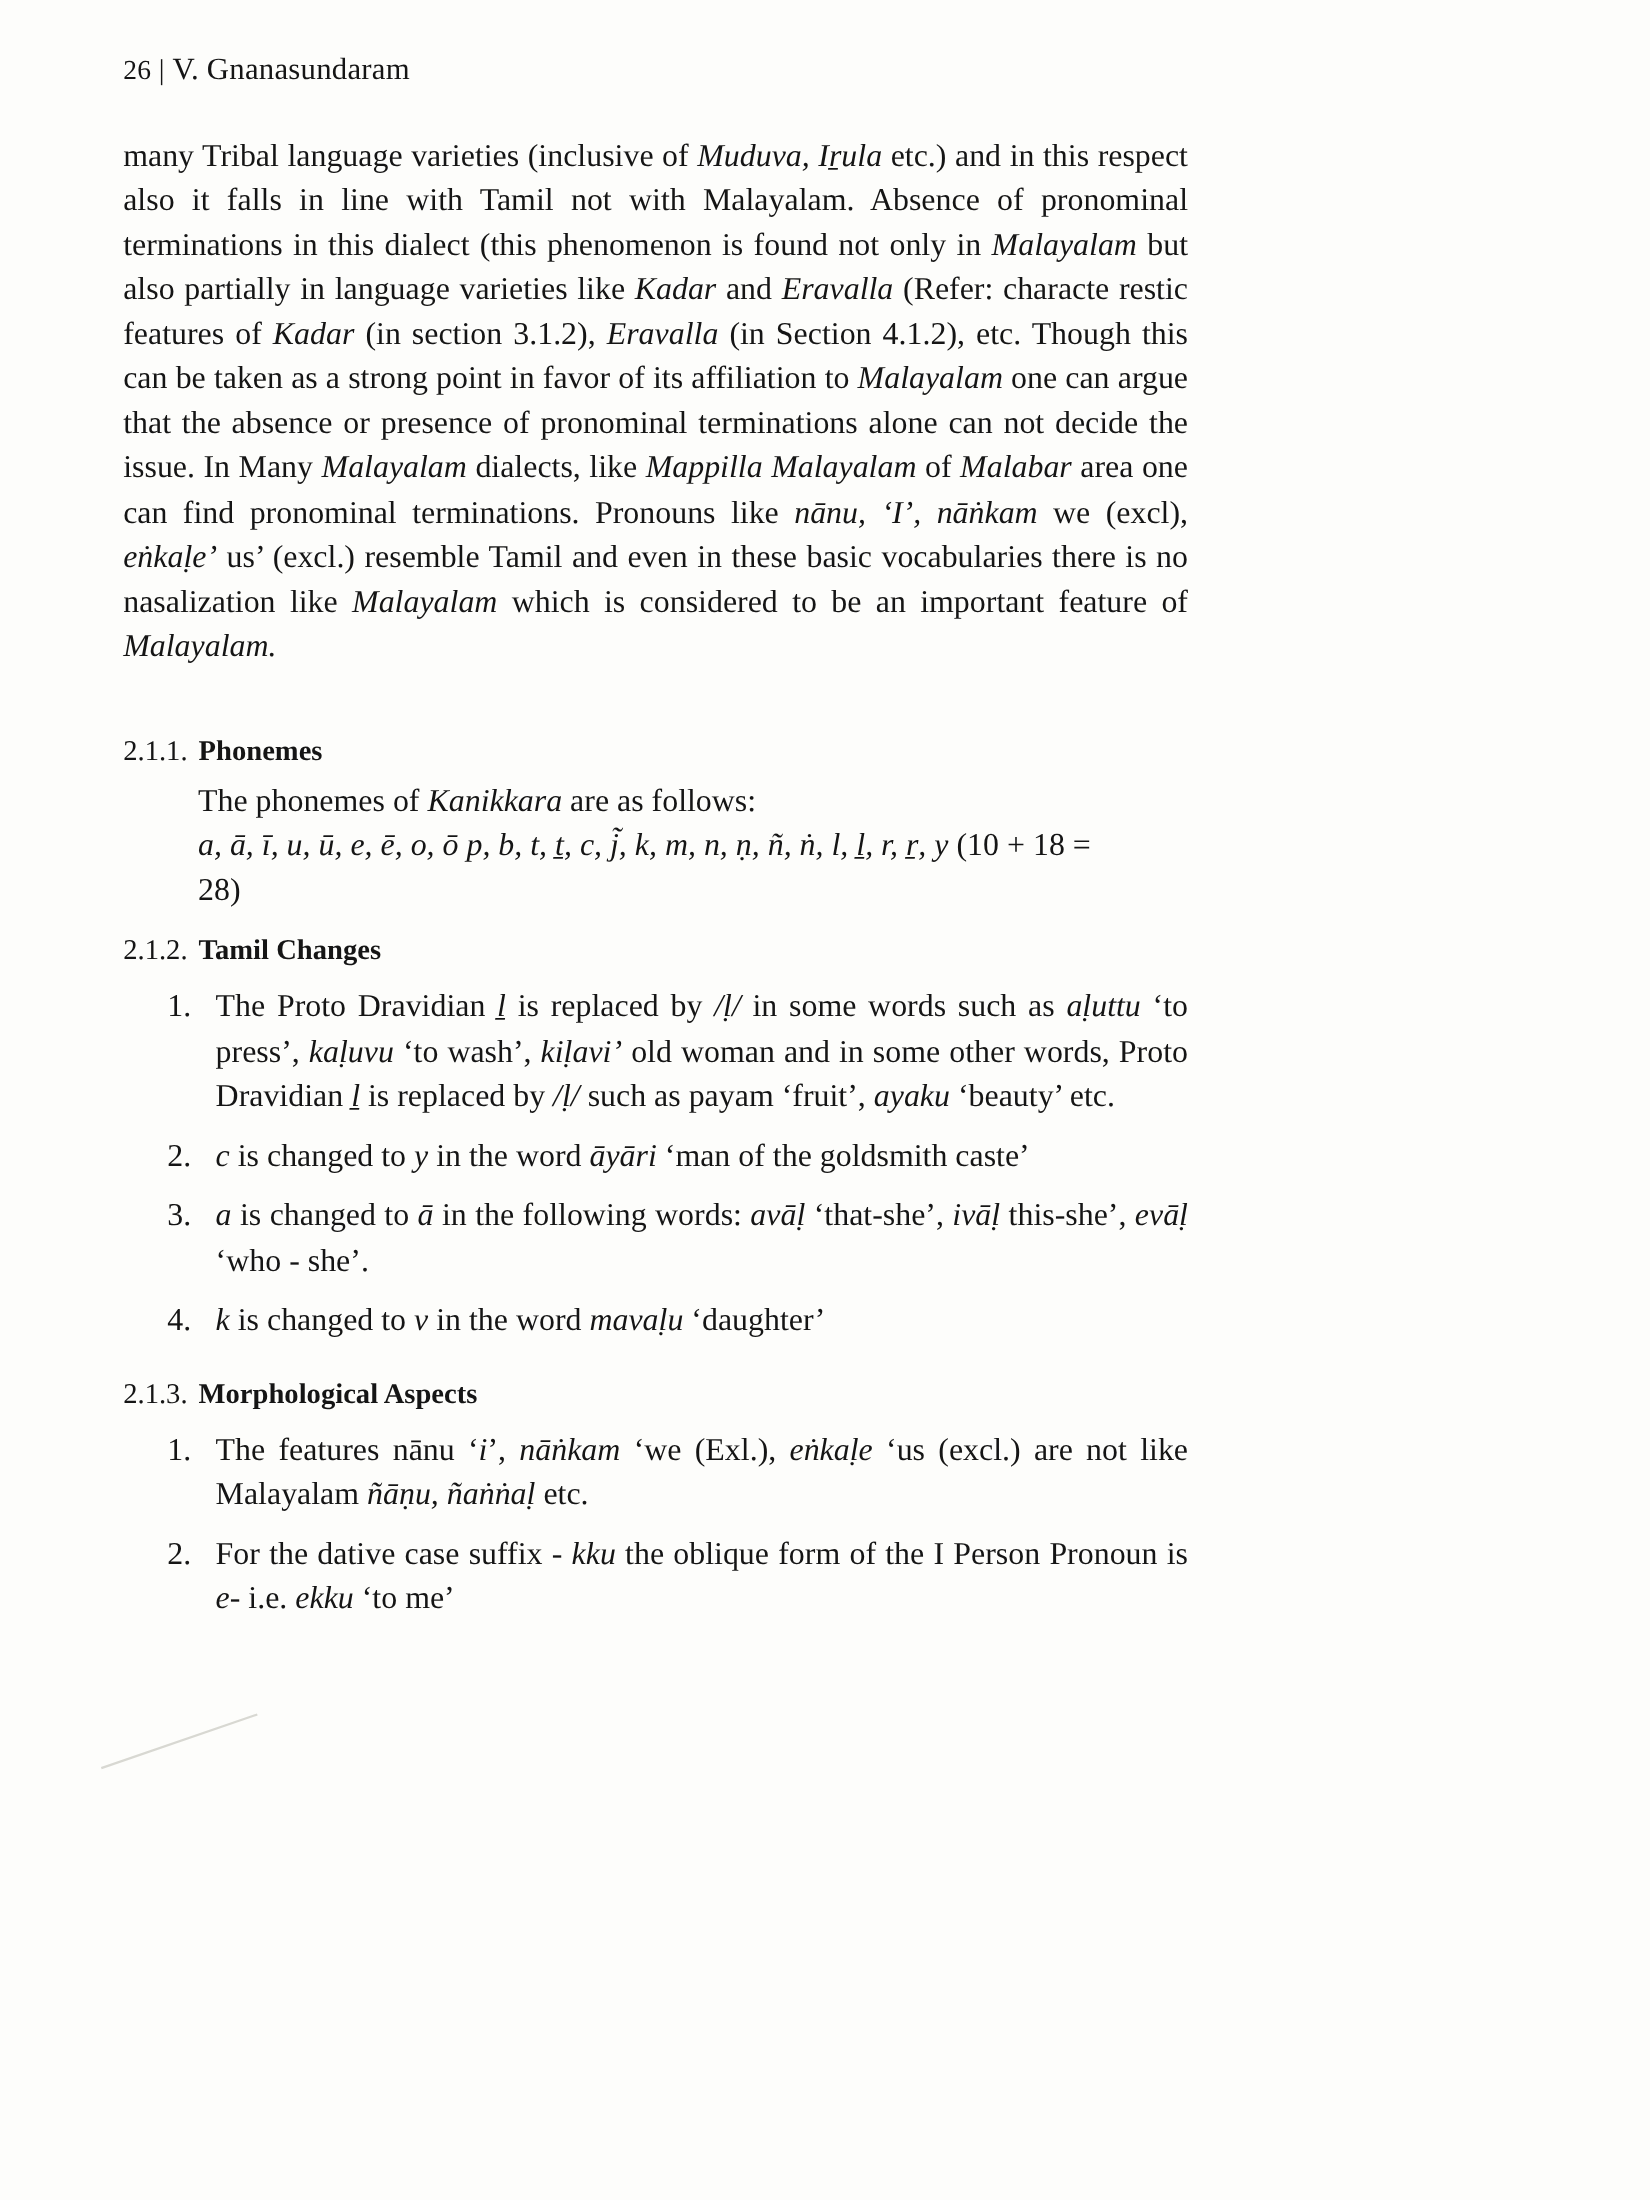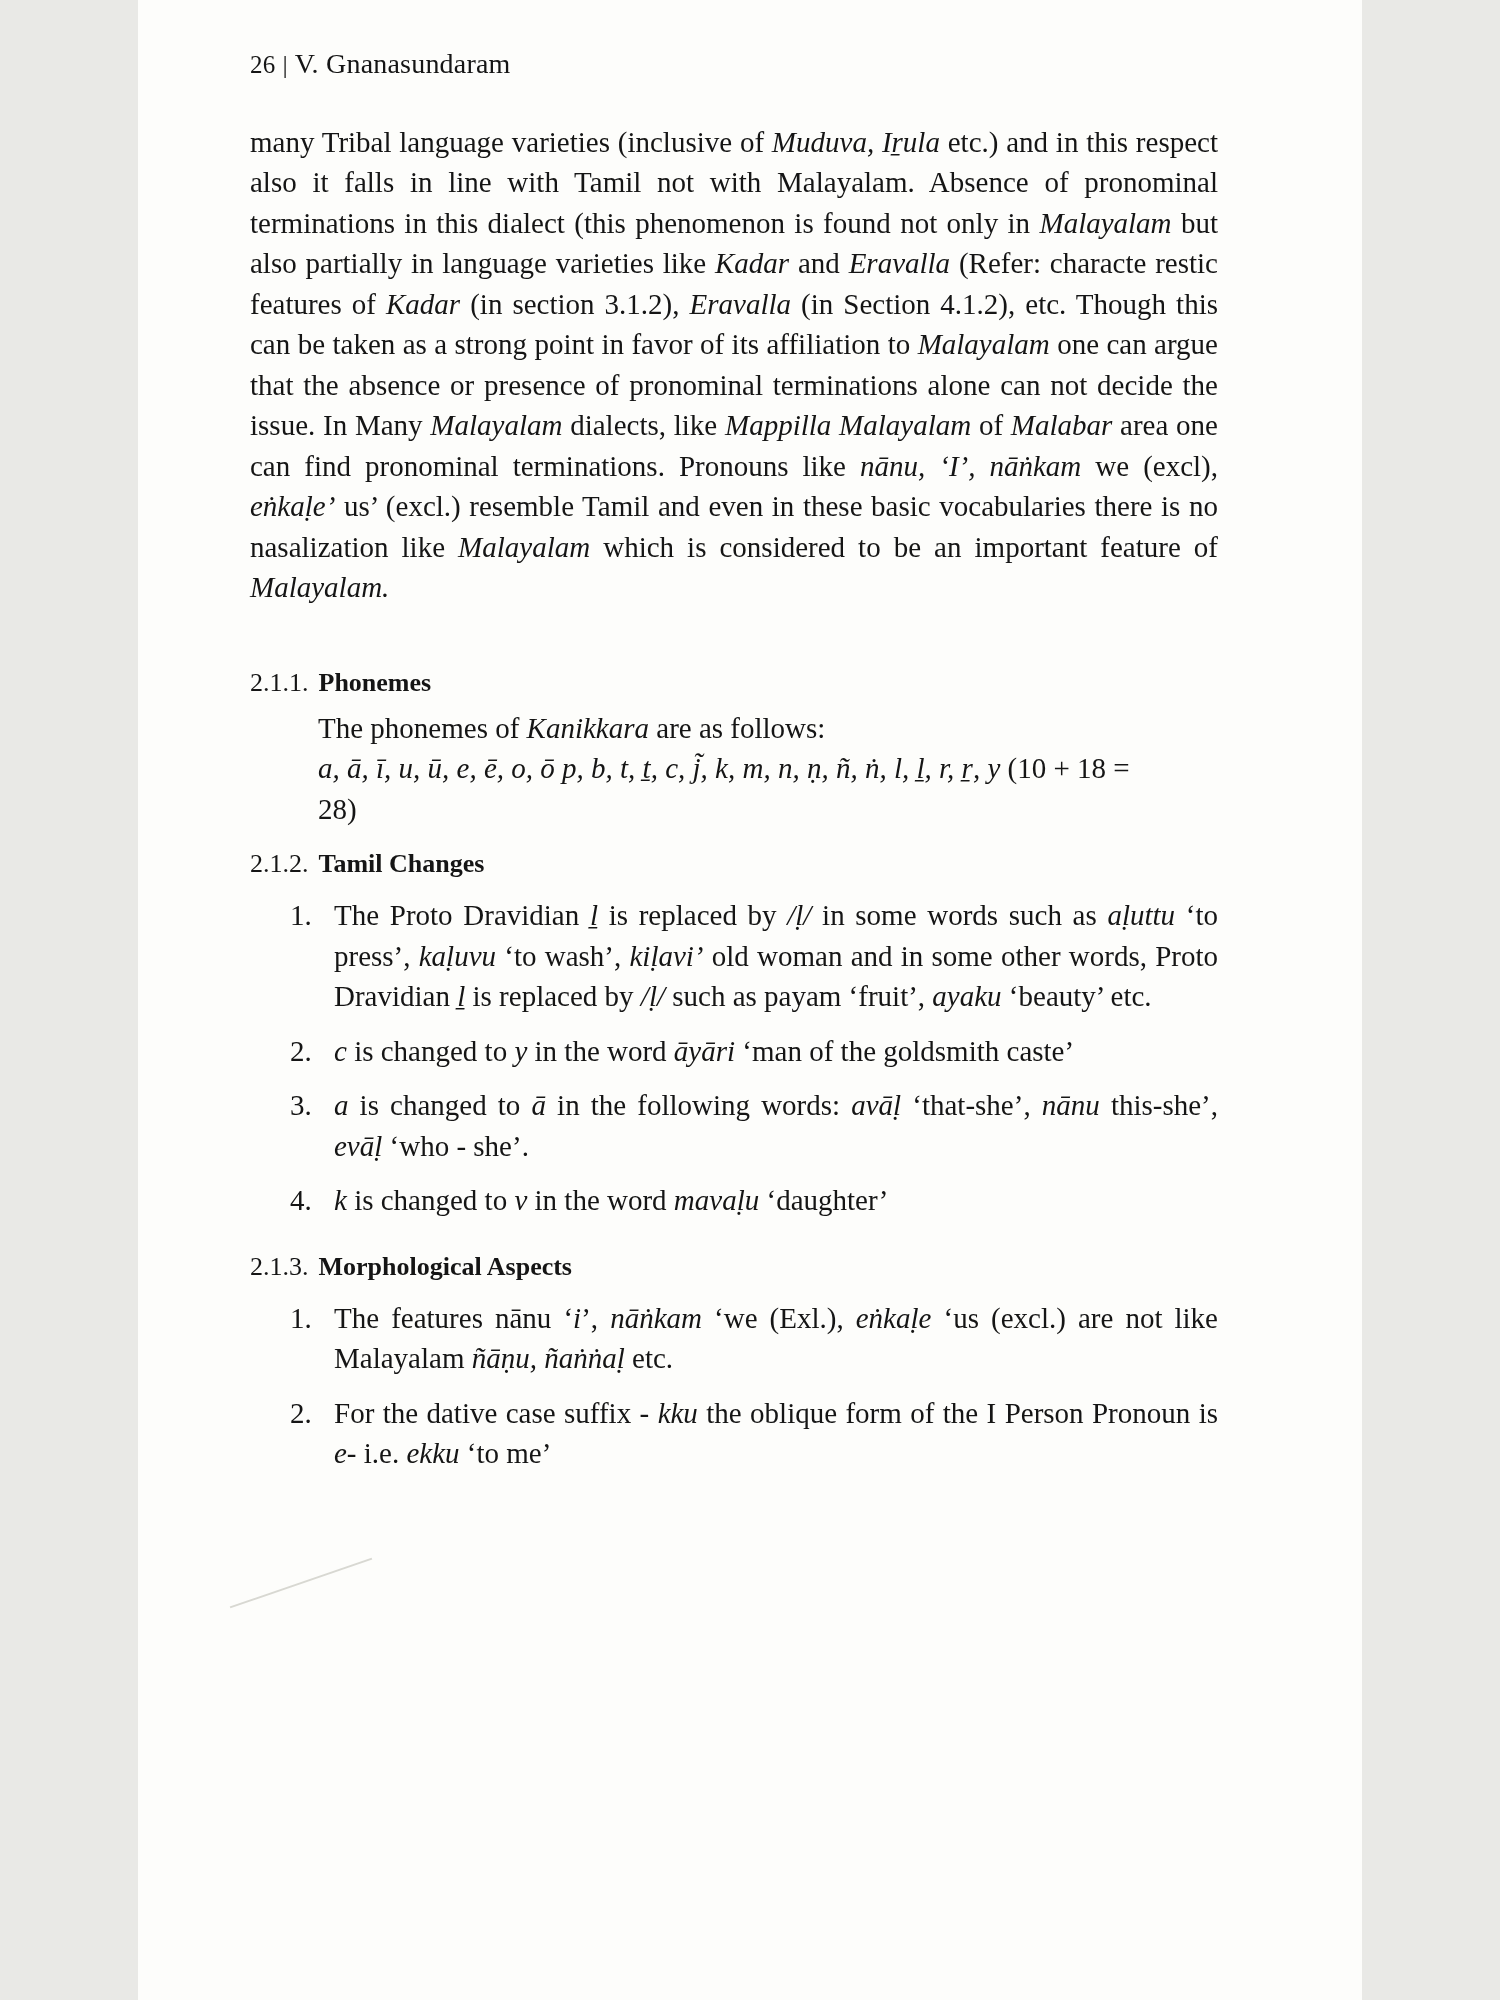--- a/index.html
+++ b/index.html
@@ -1,19 +1,19 @@
 <!DOCTYPE html>
 <html><head>
 <meta charset="utf-8">
 <style>
   * { box-sizing: border-box; }
   html, body { margin: 0; padding: 0; background: #e9e9e6; }
   .page {
     position: relative;
-    width: 1224px;
+    width: 1500px;
     height: 2000px;
     margin: 0 auto;
     background: #fdfdfb;
     color: #151515;
     font-family: "Liberation Serif", "DejaVu Serif", serif;
     font-size: 29px;
     line-height: 40.5px;
     overflow: hidden;
   }
   .content {
@@ -100,21 +100,21 @@
       <div class="list-item">
         <span class="li-num">1.</span>
         <div class="li-text"><span>The Proto Dravidian </span><i>ḻ</i><span> is replaced by </span><i>/ḷ/</i><span> in some words such as </span><i>aḷuttu</i><span> ‘to press’, </span><i>kaḷuvu</i><span> ‘to wash’, </span><i>kiḷavi’</i><span> old woman and in some other words, Proto Dravidian </span><i>ḻ</i><span> is replaced by </span><i>/ḷ/</i><span> such as payam ‘fruit’, </span><i>ayaku</i><span> ‘beauty’ etc.</span></div>
       </div>
       <div class="list-item">
         <span class="li-num">2.</span>
         <div class="li-text"><i>c</i><span> is changed to </span><i>y</i><span> in the word </span><i>āyāri</i><span> ‘man of the goldsmith caste’</span></div>
       </div>
       <div class="list-item">
         <span class="li-num">3.</span>
-        <div class="li-text"><i>a</i><span> is changed to </span><i>ā</i><span> in the following words: </span><i>avāḷ</i><span> ‘that-she’, </span><i>nānu</i><span> this-she’, </span><i>evāḷ</i><span> ‘who - she’.</span></div>
+        <div class="li-text"><i>a</i><span> is changed to </span><i>ā</i><span> in the following words: </span><i>avāḷ</i><span> ‘that-she’, </span><i>ivāḷ</i><span> this-she’, </span><i>evāḷ</i><span> ‘who - she’.</span></div>
       </div>
       <div class="list-item">
         <span class="li-num">4.</span>
         <div class="li-text"><i>k</i><span> is changed to </span><i>v</i><span> in the word </span><i>mavaḷu</i><span> ‘daughter’</span></div>
       </div>
     </div>
 
     <div class="section-heading mt-lg">
       <span class="sec-num">2.1.3.</span><span class="sec-title">Morphological Aspects</span>
     </div>

